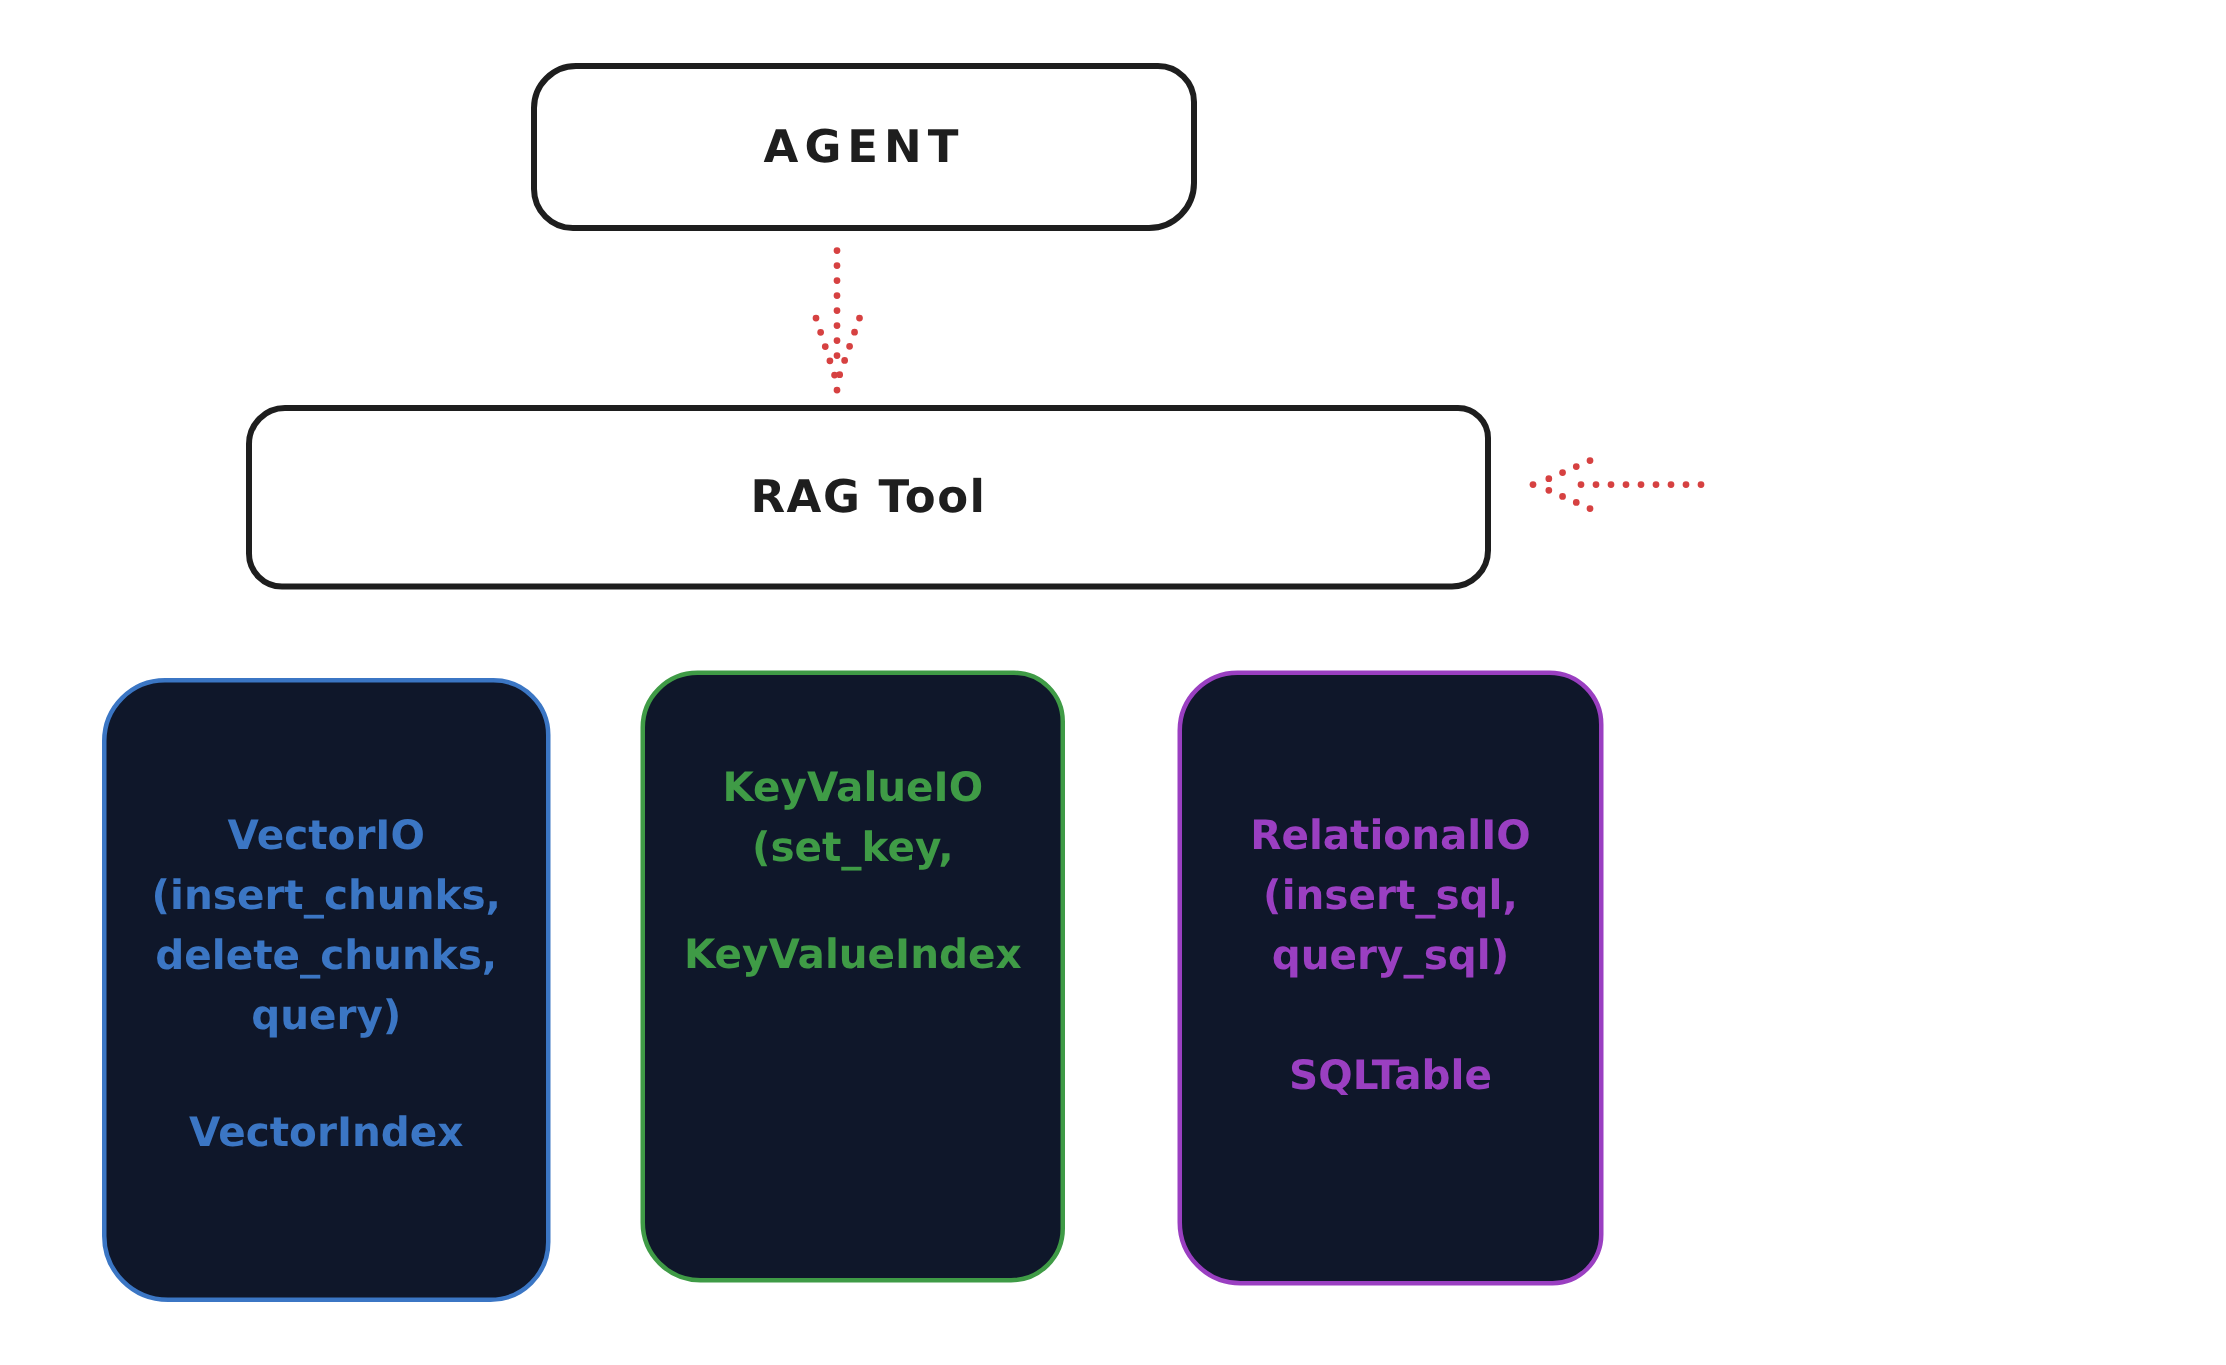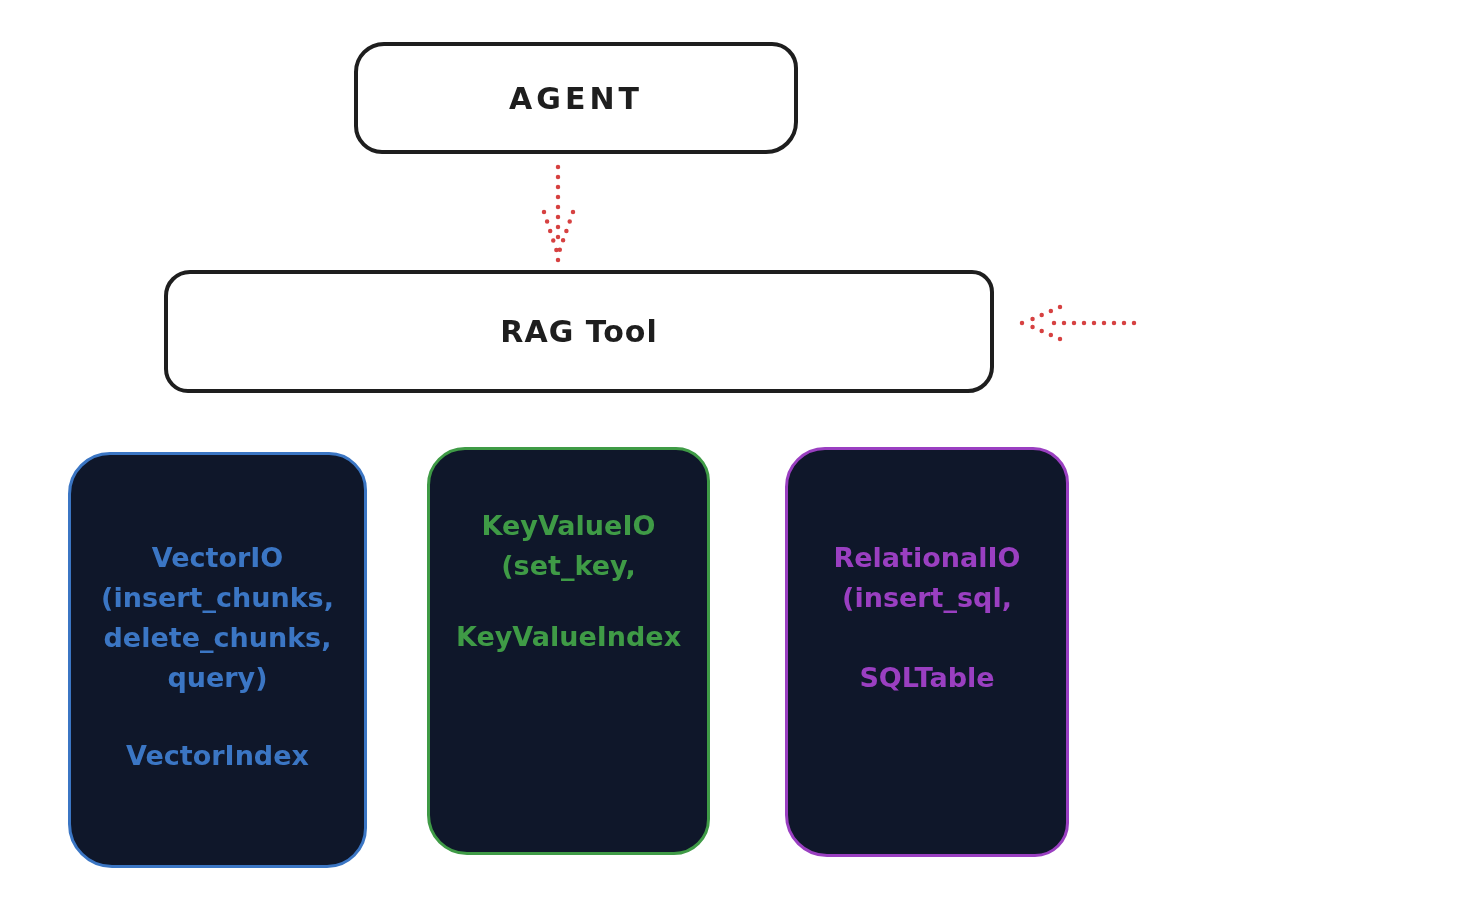--- a/index.html
+++ b/index.html
@@ -140,17 +140,18 @@
       <div class="io-line">KeyValueIO</div>
       <div class="io-line">(set_key,</div>
       <div class="io-index">KeyValueIndex</div>
     </div>
   </div>
 
   <div class="io-box relational-box">
     <div class="io-lines">
       <div class="io-line">RelationalIO</div>
       <div class="io-line">(insert_sql,</div>
+      <div class="io-line">query_sql)</div>
       <div class="io-index">SQLTable</div>
     </div>
   </div>
 
 </div>
 
 </body></html>

